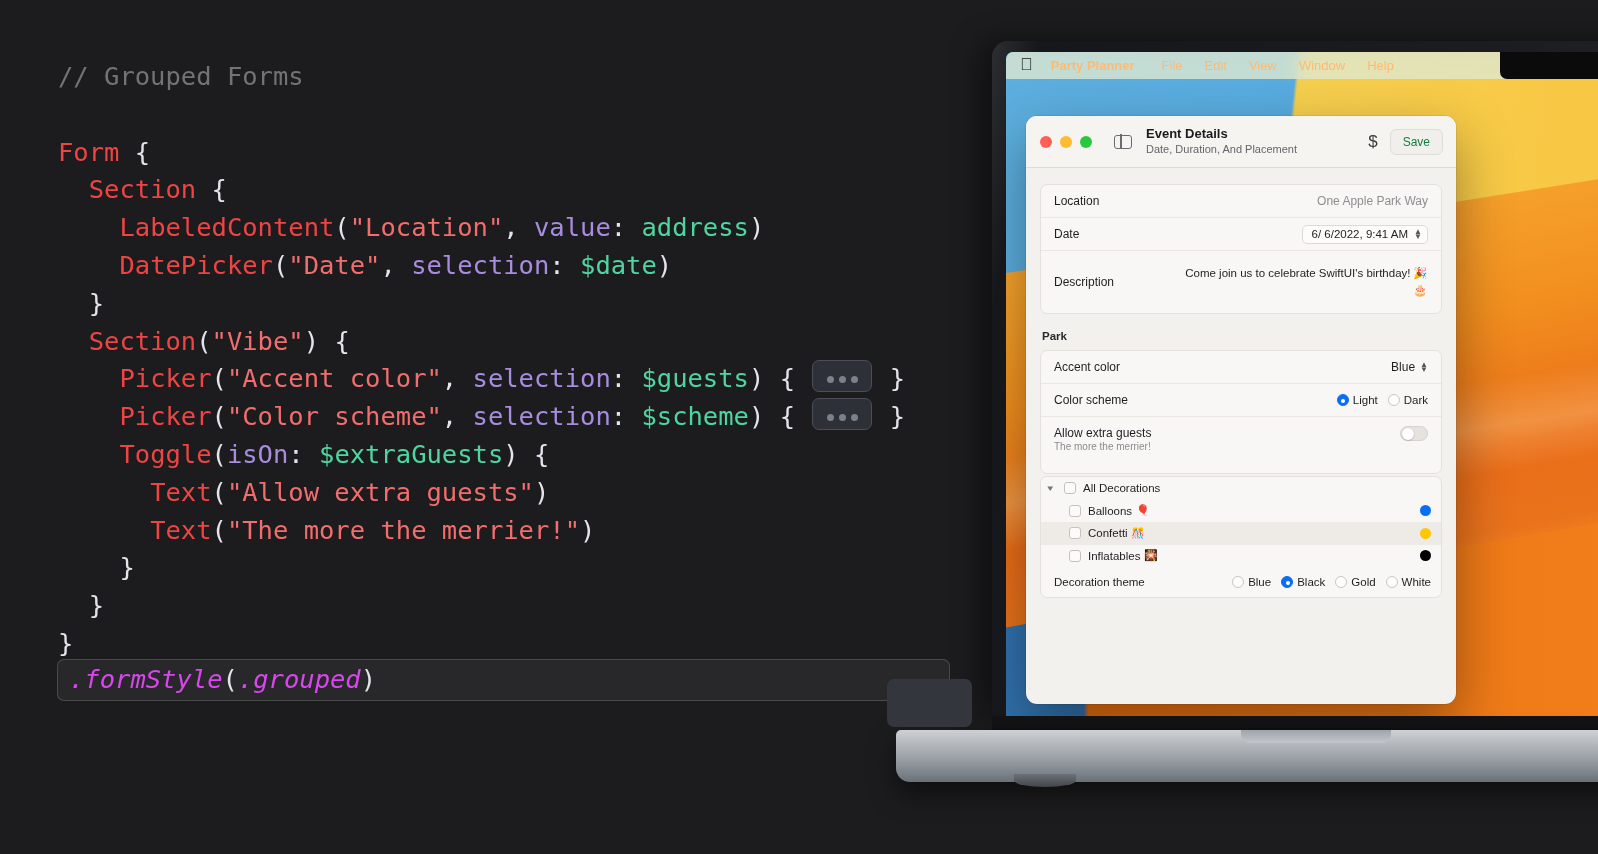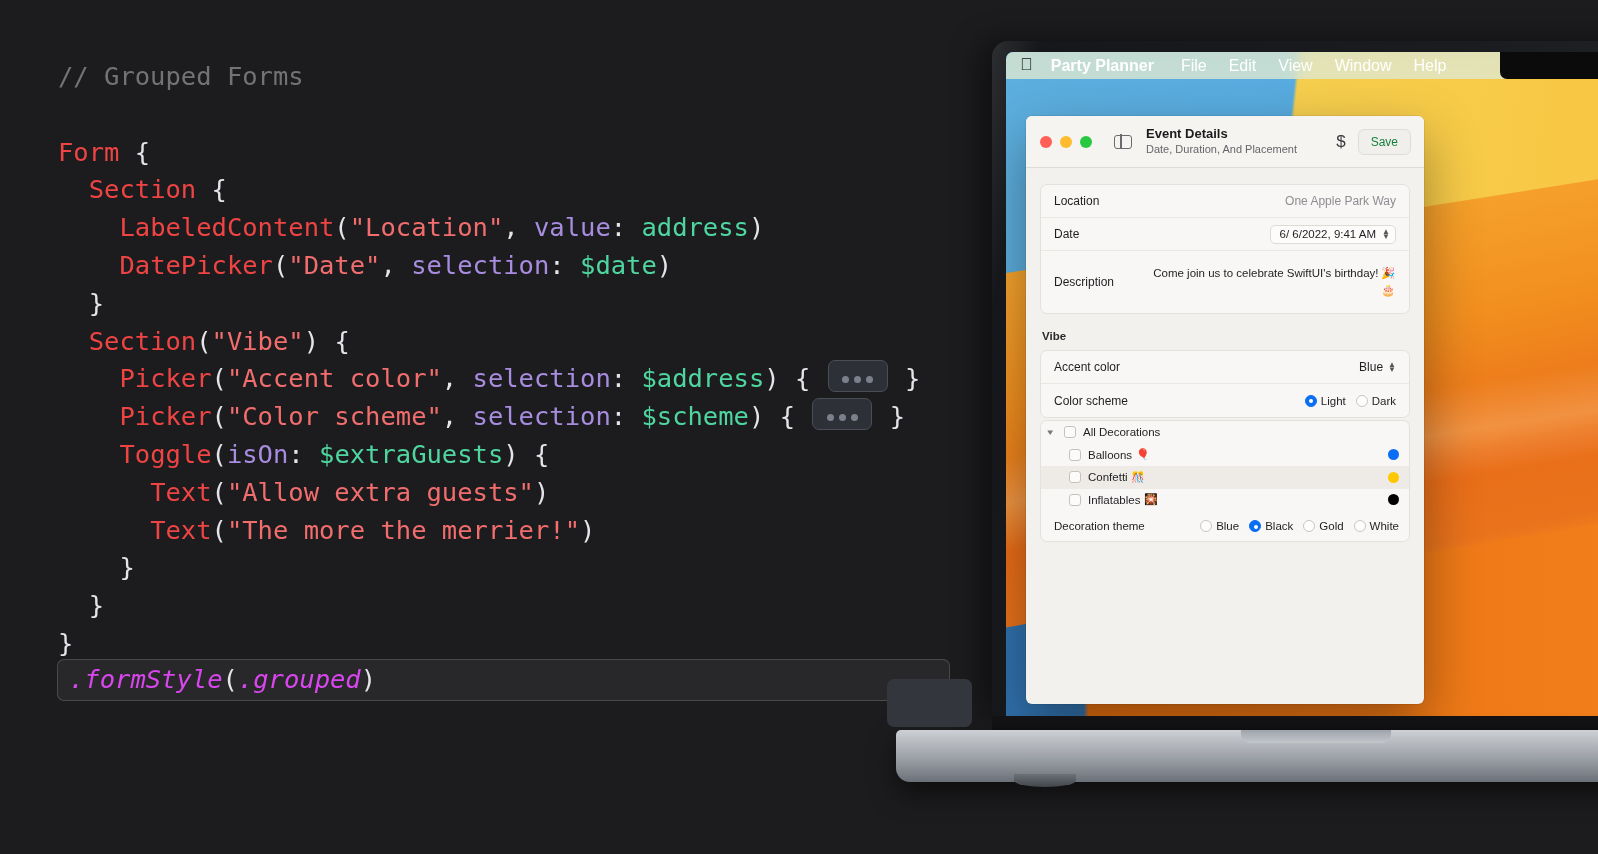--- a/index.html
+++ b/index.html
@@ -135,43 +135,43 @@
     height: 27px;
     background: rgba(222,232,209,0.80);
     backdrop-filter: blur(8px);
     display: flex; align-items: center;
     padding-left: 14px;
     gap: 0px;
     z-index: 6;
   }
   #apple-logo { font-size: 17px; line-height: 1; color:#111; margin-right: 18px; margin-top:-2px;}
   .menu-item {
-    font-size: 16px;
-    color: #ffffff;
+    font-size: 13px;
+    color: #fdba74;
     padding: 0 11px;
     white-space: nowrap;
   }
   .menu-item.app { font-weight: bold; padding-left: 0; padding-right: 16px; }
 
   #notch {
     position: absolute;
     right: 0; top: 0;
     width: 192px; height: 27px;
     background: #0b0b0c;
     z-index: 7;
     border-bottom-left-radius: 7px;
   }
 
   
   #appwin {
     position: absolute;
     left: 20px; top: 64px;
-    width: 398px; height: 588px;
+    width: 430px; height: 588px;
     background: #f3f1ee;
-    border-radius: 6px;
+    border-radius: 11px;
     box-shadow: 0 22px 55px rgba(0,0,0,0.38), 0 0 0 0.5px rgba(0,0,0,0.14);
     overflow: hidden;
     z-index: 8;
     display: flex; flex-direction: column;
   }
   #titlebar {
     height: 52px;
     background: #f6f4f1;
     border-bottom: 1px solid #dfdcd8;
     display: flex; align-items: center;
@@ -361,21 +361,21 @@
 <div id="code-pane">
   <div id="code-lines">
       <div class="code-line"><span class="pun"></span><span class="cmt">// Grouped Forms</span></div>
       <div class="code-line blank"></div>
       <div class="code-line"><span class="pun"></span><span class="typ">Form</span><span class="pun"> {</span></div>
       <div class="code-line"><span class="pun">  </span><span class="typ">Section</span><span class="pun"> {</span></div>
       <div class="code-line"><span class="pun">    </span><span class="typ">LabeledContent</span><span class="pun">(</span><span class="str">"Location"</span><span class="pun">, </span><span class="arg">value</span><span class="pun">: </span><span class="var">address</span><span class="pun">)</span></div>
       <div class="code-line"><span class="pun">    </span><span class="typ">DatePicker</span><span class="pun">(</span><span class="str">"Date"</span><span class="pun">, </span><span class="arg">selection</span><span class="pun">: </span><span class="var">$date</span><span class="pun">)</span></div>
       <div class="code-line"><span class="pun">  </span><span class="pun">}</span></div>
       <div class="code-line"><span class="pun">  </span><span class="typ">Section</span><span class="pun">(</span><span class="str">"Vibe"</span><span class="pun">) {</span></div>
-      <div class="code-line"><span class="pun">    </span><span class="typ">Picker</span><span class="pun">(</span><span class="str">"Accent color"</span><span class="pun">, </span><span class="arg">selection</span><span class="pun">: </span><span class="var">$address</span><span class="pun">) { </span><span class="fold"><i></i><i></i><i></i></span><span class="pun"> }</span></div>
+      <div class="code-line"><span class="pun">    </span><span class="typ">Picker</span><span class="pun">(</span><span class="str">"Accent color"</span><span class="pun">, </span><span class="arg">selection</span><span class="pun">: </span><span class="var">$guests</span><span class="pun">) { </span><span class="fold"><i></i><i></i><i></i></span><span class="pun"> }</span></div>
       <div class="code-line"><span class="pun">    </span><span class="typ">Picker</span><span class="pun">(</span><span class="str">"Color scheme"</span><span class="pun">, </span><span class="arg">selection</span><span class="pun">: </span><span class="var">$scheme</span><span class="pun">) { </span><span class="fold"><i></i><i></i><i></i></span><span class="pun"> }</span></div>
       <div class="code-line"><span class="pun">    </span><span class="typ">Toggle</span><span class="pun">(</span><span class="arg">isOn</span><span class="pun">: </span><span class="var">$extraGuests</span><span class="pun">) {</span></div>
       <div class="code-line"><span class="pun">      </span><span class="typ">Text</span><span class="pun">(</span><span class="str">"Allow extra guests"</span><span class="pun">)</span></div>
       <div class="code-line"><span class="pun">      </span><span class="typ">Text</span><span class="pun">(</span><span class="str">"The more the merrier!"</span><span class="pun">)</span></div>
       <div class="code-line"><span class="pun">    </span><span class="pun">}</span></div>
       <div class="code-line"><span class="pun">  </span><span class="pun">}</span></div>
       <div class="code-line"><span class="pun"></span><span class="pun">}</span></div>
     </div>
 </div>
 <div id="highlight-line">
@@ -443,21 +443,21 @@
                     <span>▼</span>
                   </span>
               </span>
             </div>
             <div class="row desc-row">
               <span class="lbl">Description</span>
               <span class="desc-text">Come join us to celebrate SwiftUI's birthday! 🎉🎂</span>
             </div>
           </div>
 
-          <div class="sec-head">Vibe</div>
+          <div class="sec-head">Park</div>
           <div class="group">
             <div class="row">
               <span class="lbl">Accent color</span>
               <span class="popup">
                 <span>Blue</span>
                 <span class="chev-updown">
                     <span>▲</span>
                     <span>▼</span>
                   </span>
               </span>
@@ -467,20 +467,27 @@
               <span class="radio-group" id="scheme-radios">
                   <span class="radio-opt">
                     <span class="radio on"></span>
                     <span>Light</span>
                   </span>
                   <span class="radio-opt">
                     <span class="radio"></span>
                     <span>Dark</span>
                   </span>
                 </span>
+            </div>
+            <div class="row tall">
+              <span>
+                <span class="lbl" style="display:block">Allow extra guests</span>
+                <span class="sub" style="display:block">The more the merrier!</span>
+              </span>
+              <span class="switch"></span>
             </div>
           </div>
 
           <div class="group">
             <div class="lrow header-row">
               <span class="disclose">▾</span>
               <span class="cbox"></span>
               <span>All Decorations</span>
             </div>
             <div id="decor-list">

